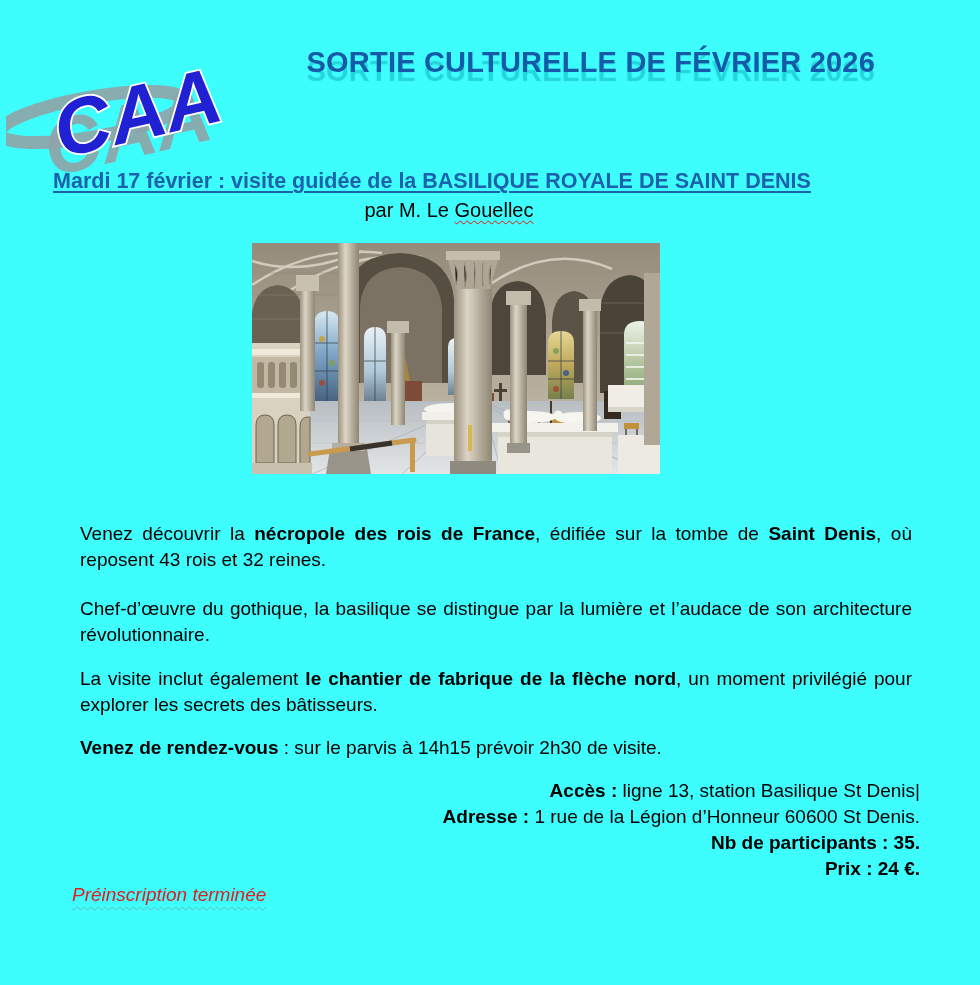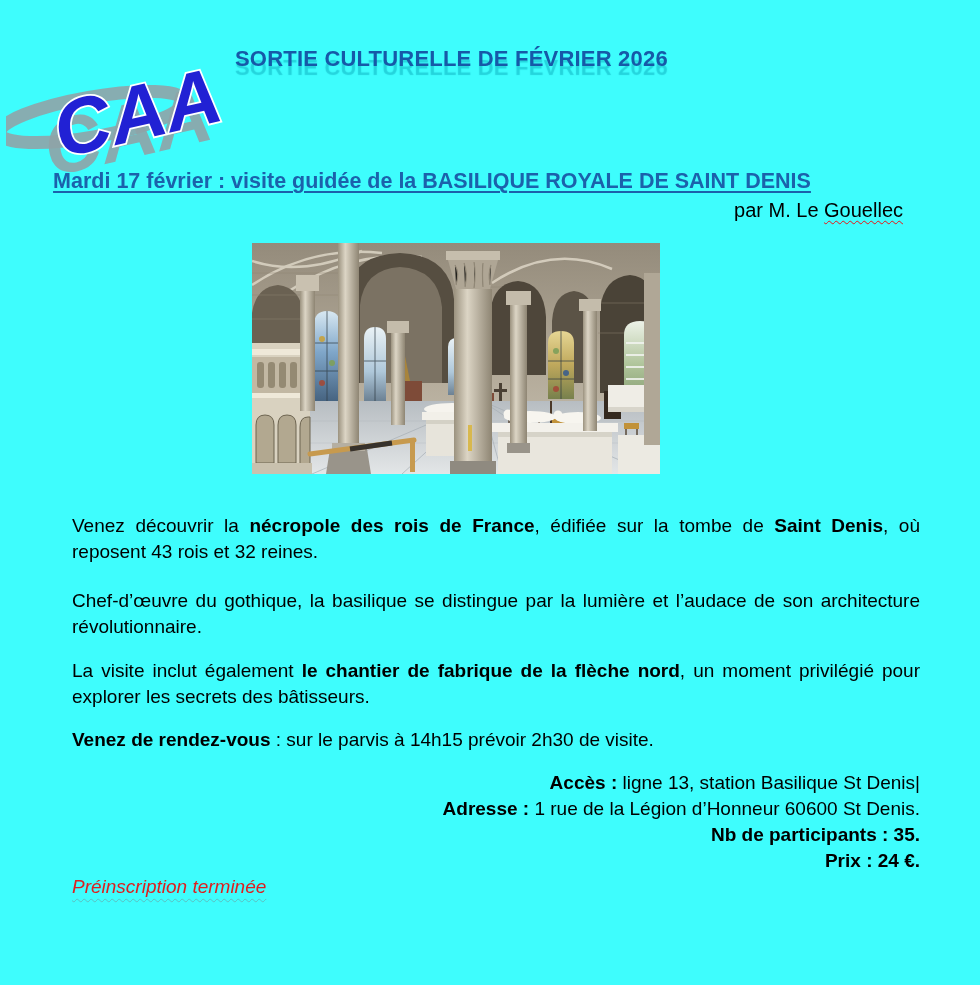--- a/index.html
+++ b/index.html
@@ -10,59 +10,58 @@
     color:#000;
     position:relative;
     overflow:hidden;
   }
   .page{position:absolute;left:0;top:0;width:980px;height:985px;}
 
   
   .logo{position:absolute;left:6px;top:30px;width:250px;height:150px;}
   .page-title{
     position:absolute;left:235px;top:46px;width:640px;margin:0;
-    text-align:left;
-    font-size:22px;font-weight:bold;color:#1659A8;
+    text-align:right;
+    font-size:29px;font-weight:bold;color:#1659A8;
     letter-spacing:0.2px;
     text-shadow:0 9px 1px rgba(0,155,175,0.42);
   }
 
   
   .event-heading{
     position:absolute;left:0;top:169px;width:864px;margin:0;
     text-align:center;
     font-size:21.5px;font-weight:bold;color:#1B61AB;
   }
   .event-heading .underlined{
     text-decoration:underline;
     text-decoration-thickness:2px;
     text-underline-offset:3px;
   }
   .byline{
     position:absolute;left:0;top:199px;width:872px;
-    text-align:right;font-size:20px;color:#000;
+    text-align:center;font-size:20px;color:#000;
     text-indent:26px;
-    padding-left:31px;
   }
   .squiggle{
     text-decoration:underline wavy #EE1111;
     text-decoration-thickness:1px;
     text-underline-offset:3px;
   }
 
   
   .photo{position:absolute;left:252px;top:243px;width:408px;height:231px;margin:0;}
   .photo svg{display:block;width:408px;height:231px;}
 
   
   .content{
     position:absolute;left:72px;top:513px;width:848px;
     font-size:19px;line-height:26px;
   }
-  .content p{margin:0;text-align:justify;}
+  .content p{margin:8px;text-align:justify;}
   .p1{margin-bottom:23px !important;}
   .p2{margin-bottom:18px !important;}
   .p3{margin-bottom:17px !important;}
   .p4{margin-bottom:17px !important;text-align:left !important;}
   .bd{font-weight:bold;}
   .info-line{line-height:26px;text-align:right;}
   .info-label{font-weight:bold;}
   .caret{font-weight:normal;}
   .closing{
     line-height:26px;color:#DE1F1F;font-style:italic;

